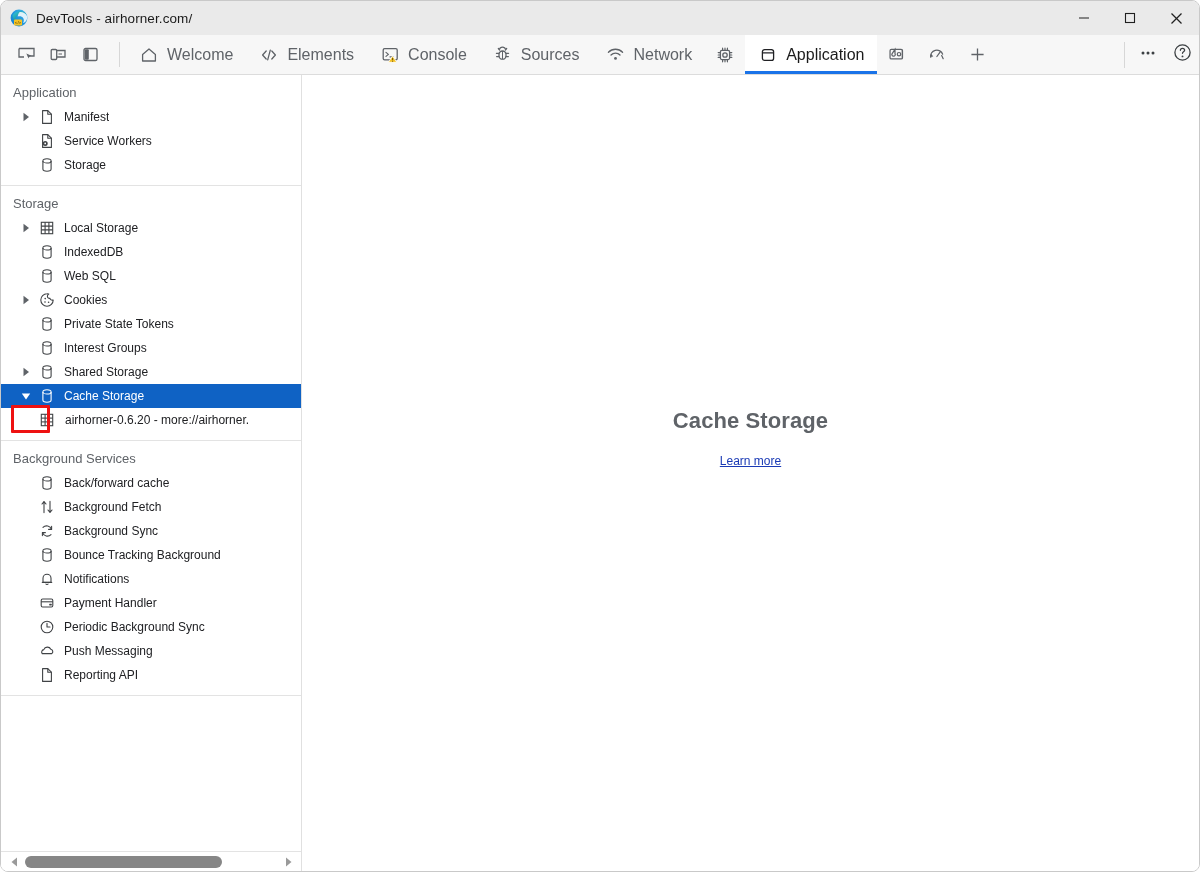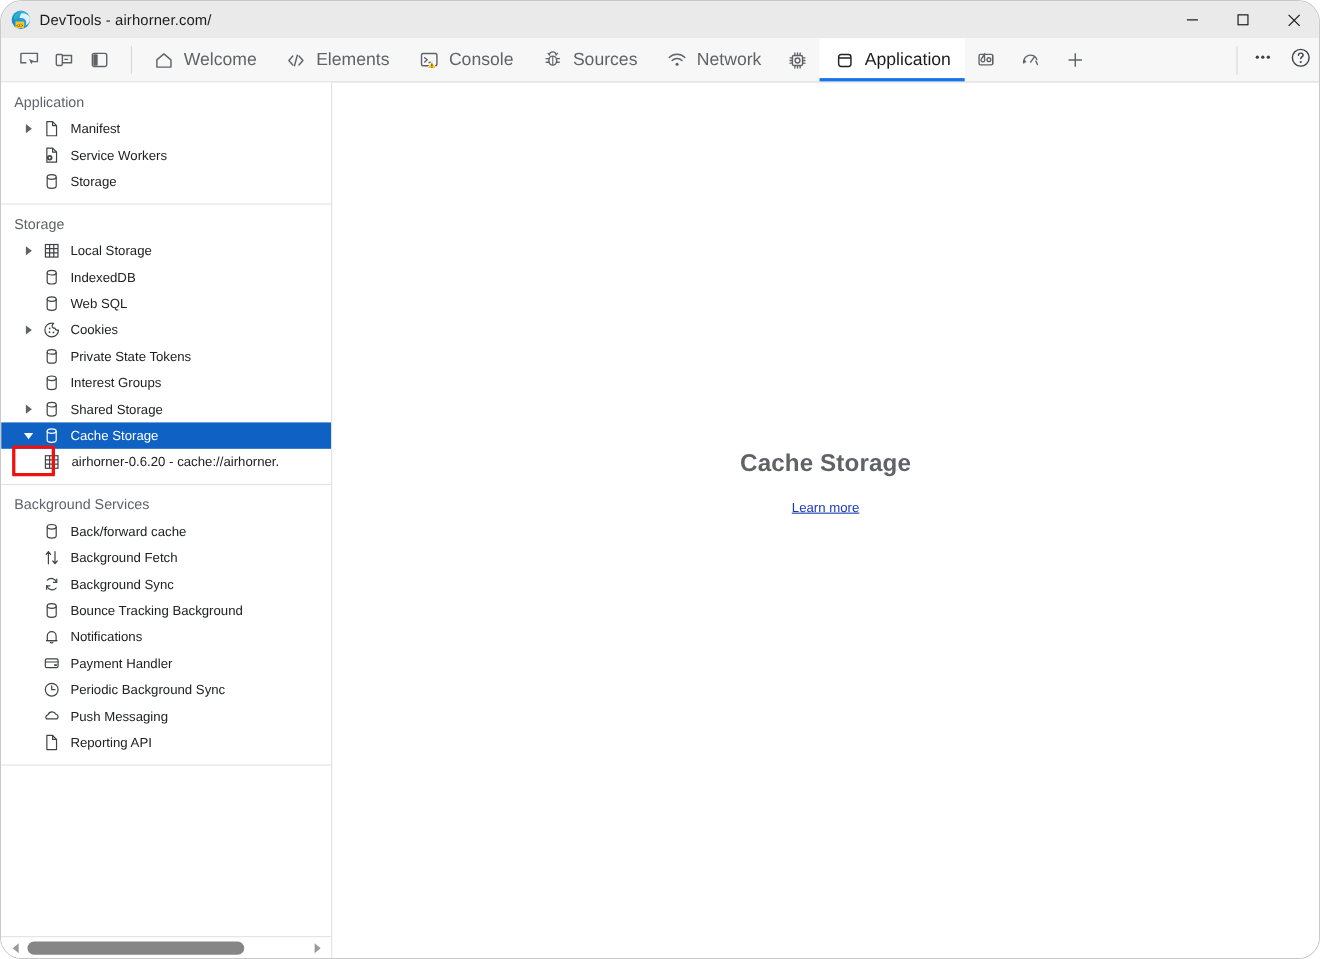--- a/index.html
+++ b/index.html
@@ -7,21 +7,21 @@
     width:1200px;height:872px;
     background:#ffffff;
     font-family:"Liberation Sans", sans-serif;
     -webkit-font-smoothing:antialiased;
     overflow:hidden;
   }
   .window{
     position:relative;width:1200px;height:872px;
     box-sizing:border-box;
     border:1px solid #c9c9c9;
-    border-radius:20px;
+    border-radius:8px;
     overflow:hidden;
     background:#ffffff;
   }
 
   
   .titlebar{
     height:34px;width:100%;
     background:#eaeaea;
     display:flex;align-items:center;
     box-sizing:border-box;
@@ -524,21 +524,21 @@
             <div class="row sub">
               <span class="ricon">
                 <svg width="16" height="16" viewBox="0 0 16 16">
                   <rect x="2.3" y="2.3" width="11.4" height="11.4" fill="none" stroke="#404346" stroke-width="1.1"></rect>
                   <line x1="2.3" y1="6.1" x2="13.7" y2="6.1" stroke="#404346" stroke-width="1.1"></line>
                   <line x1="2.3" y1="9.9" x2="13.7" y2="9.9" stroke="#404346" stroke-width="1.1"></line>
                   <line x1="6.1" y1="2.3" x2="6.1" y2="13.7" stroke="#404346" stroke-width="1.1"></line>
                   <line x1="9.9" y1="2.3" x2="9.9" y2="13.7" stroke="#404346" stroke-width="1.1"></line>
                 </svg>
               </span>
-              <span class="rlabel">airhorner-0.6.20 - cache://airhorner.</span>
+              <span class="rlabel">airhorner-0.6.20 - more://airhorner.</span>
             </div>
           </div>
           <div class="section">
             <div class="sec-title">Background Services</div>
             <div class="row">
               <span class="twisty"></span>
               <span class="ricon">
                 <svg width="16" height="16" viewBox="0 0 16 16">
                   <ellipse cx="8" cy="3.9" rx="4.1" ry="2.1" fill="none" stroke="#404346" stroke-width="1.1"></ellipse>
                   <path d="M3.9 3.9v8.2c0 1.2 1.8 2.1 4.1 2.1s4.1-.9 4.1-2.1V3.9" fill="none" stroke="#404346" stroke-width="1.1"></path>

